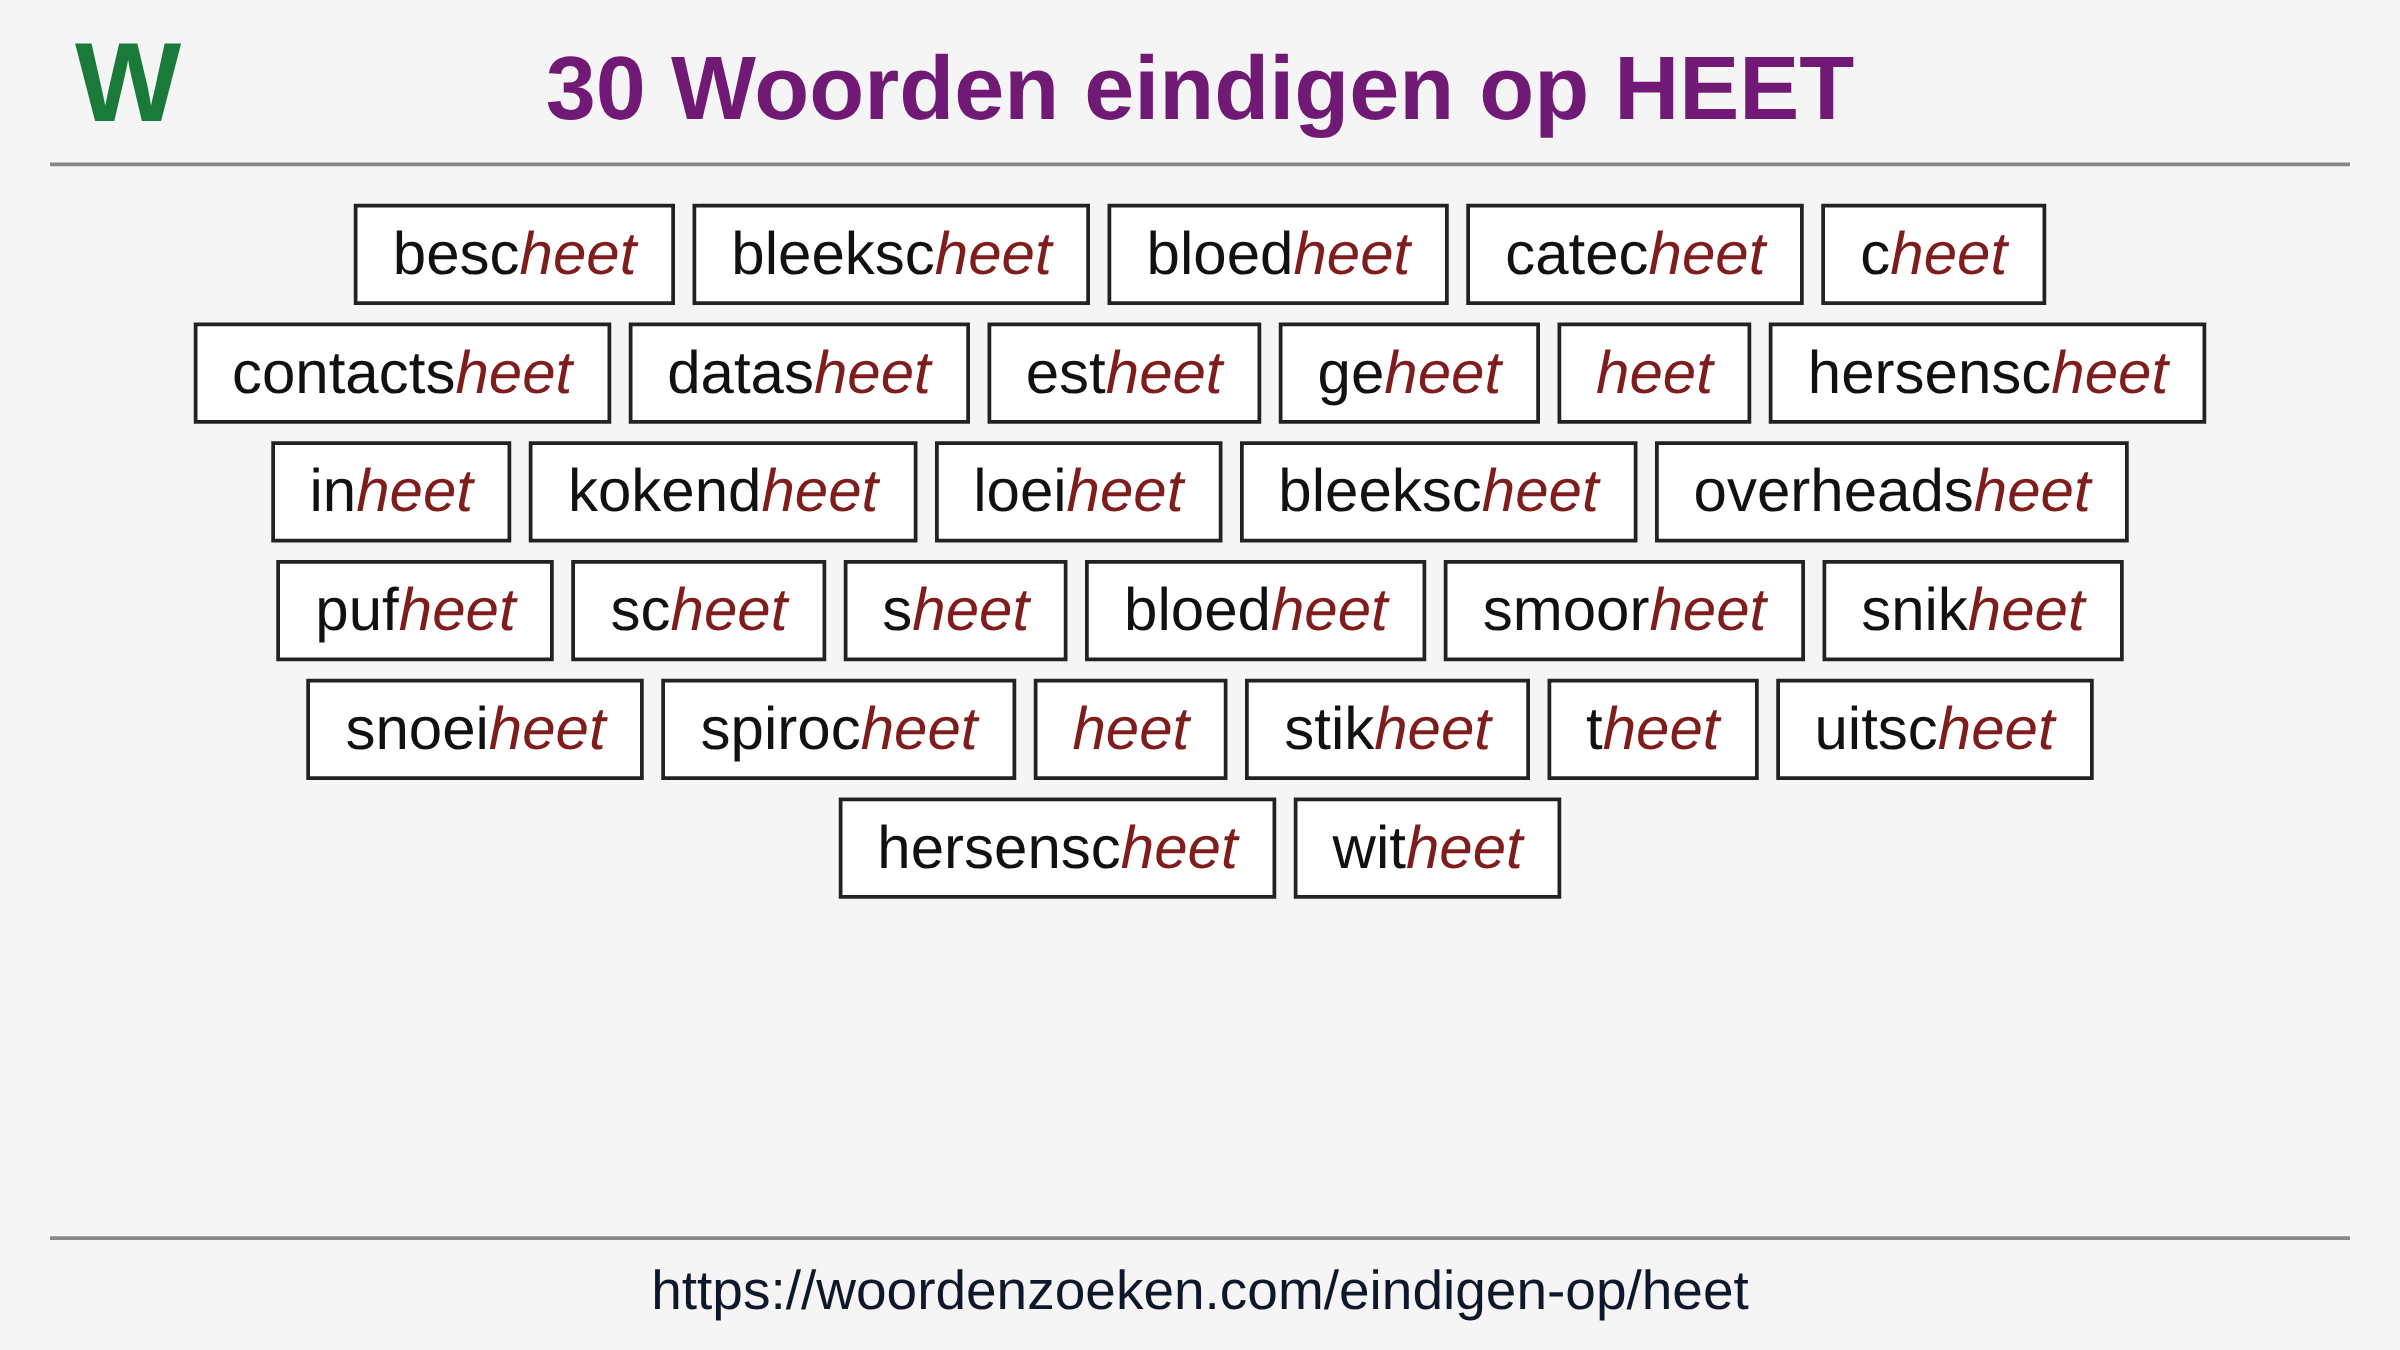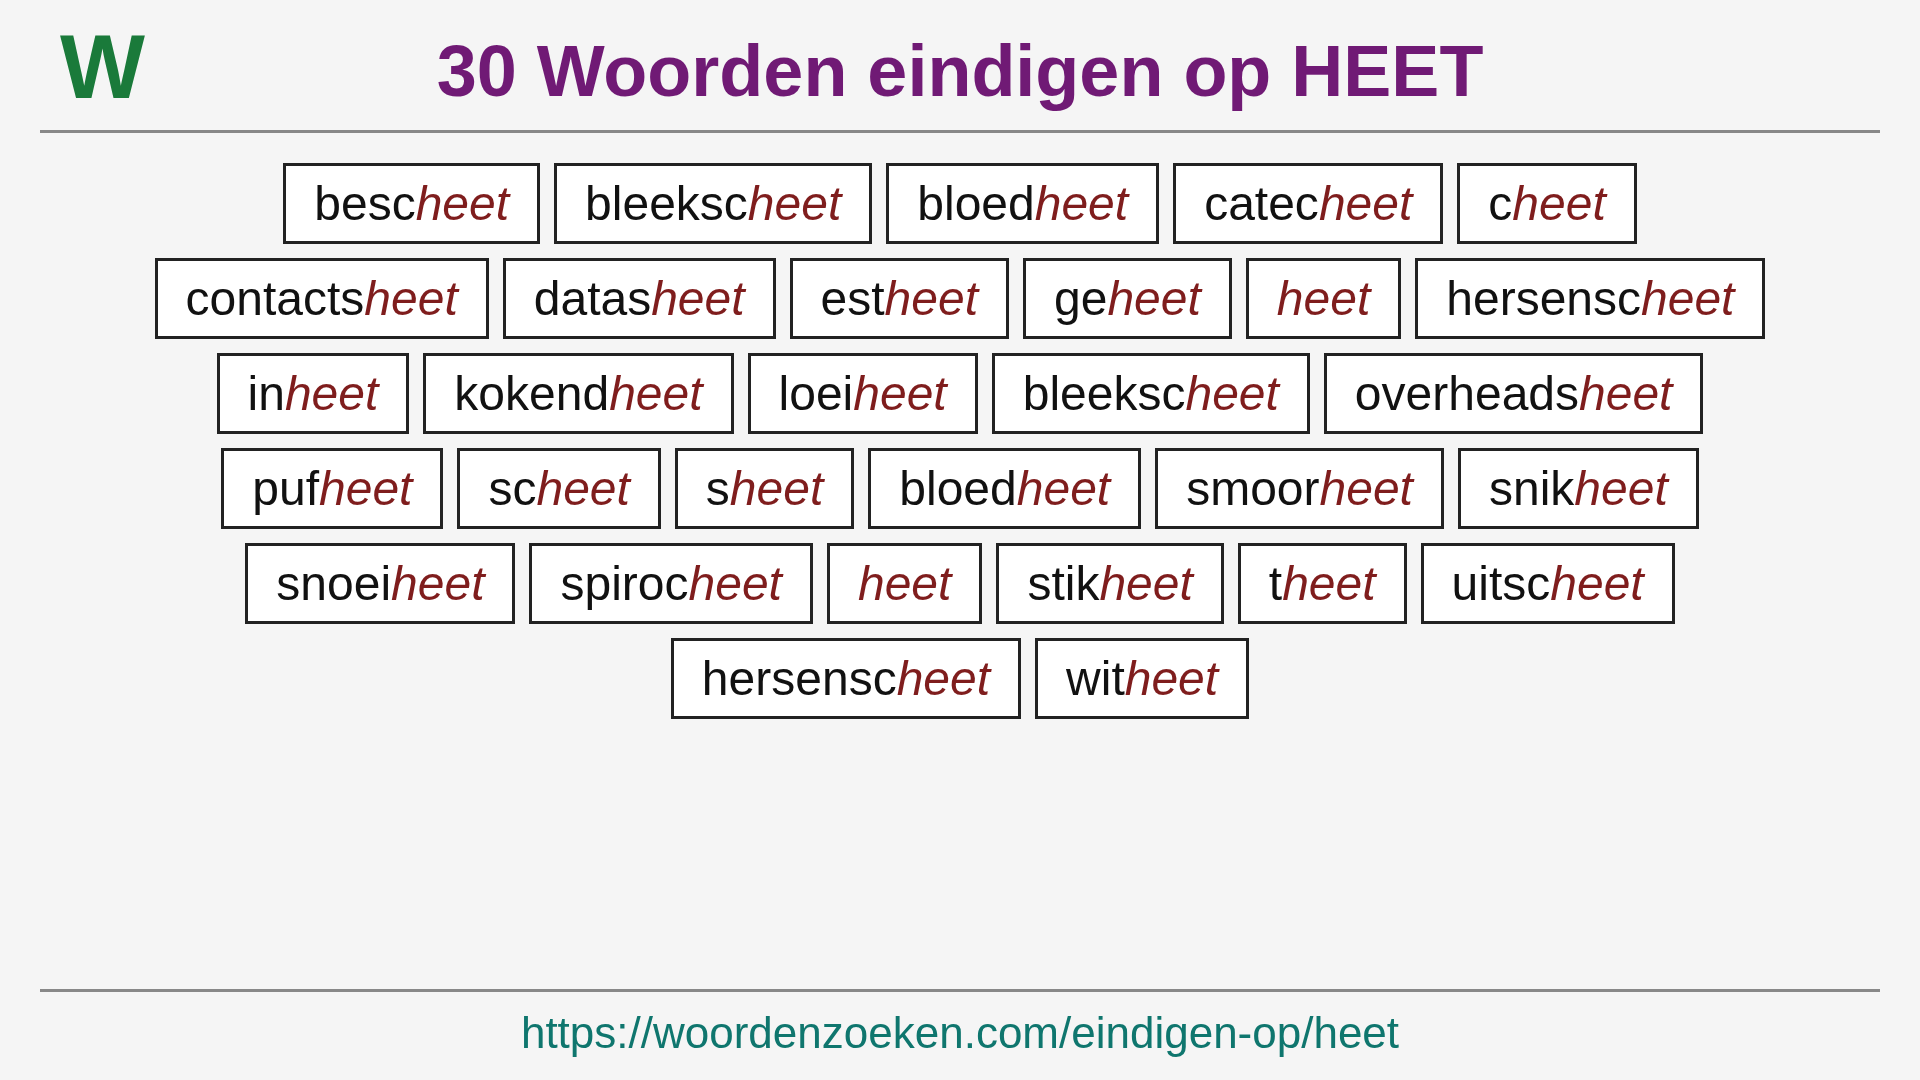--- a/index.html
+++ b/index.html
@@ -83,21 +83,21 @@
       text-align: center;
     }
     .footer-divider {
       width: calc(100% - 80px);
       height: 3px;
       background: #888;
       margin: 0 40px 16px 40px;
     }
     .footer-url {
       font-size: 44px;
-      color: #0f766e;
+      color: #0f172a;
       font-weight: 400;
     }
   </style>
 </head>
 <body>
 
 <div class="header">
   <div class="logo-w">W</div>
   <div class="title">30 Woorden eindigen op HEET</div>
 </div>

